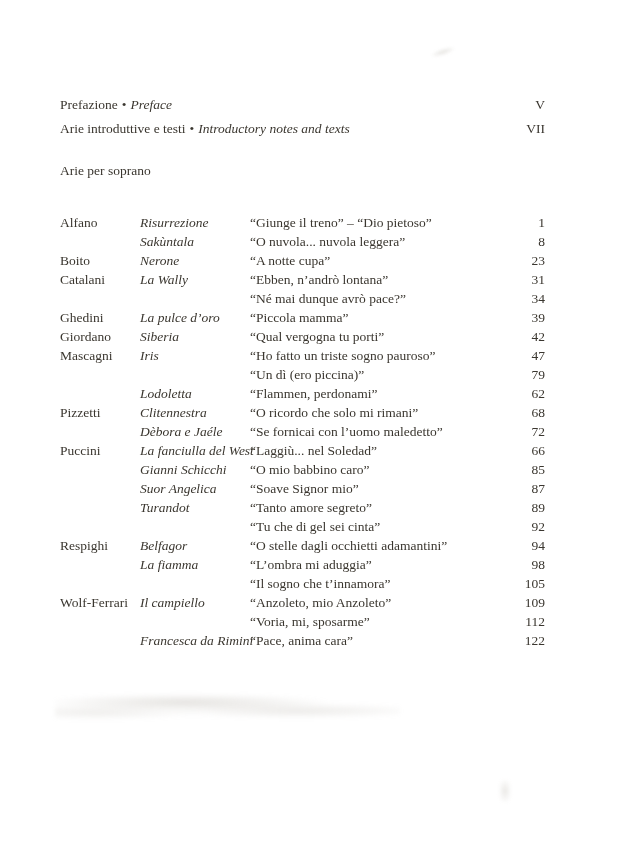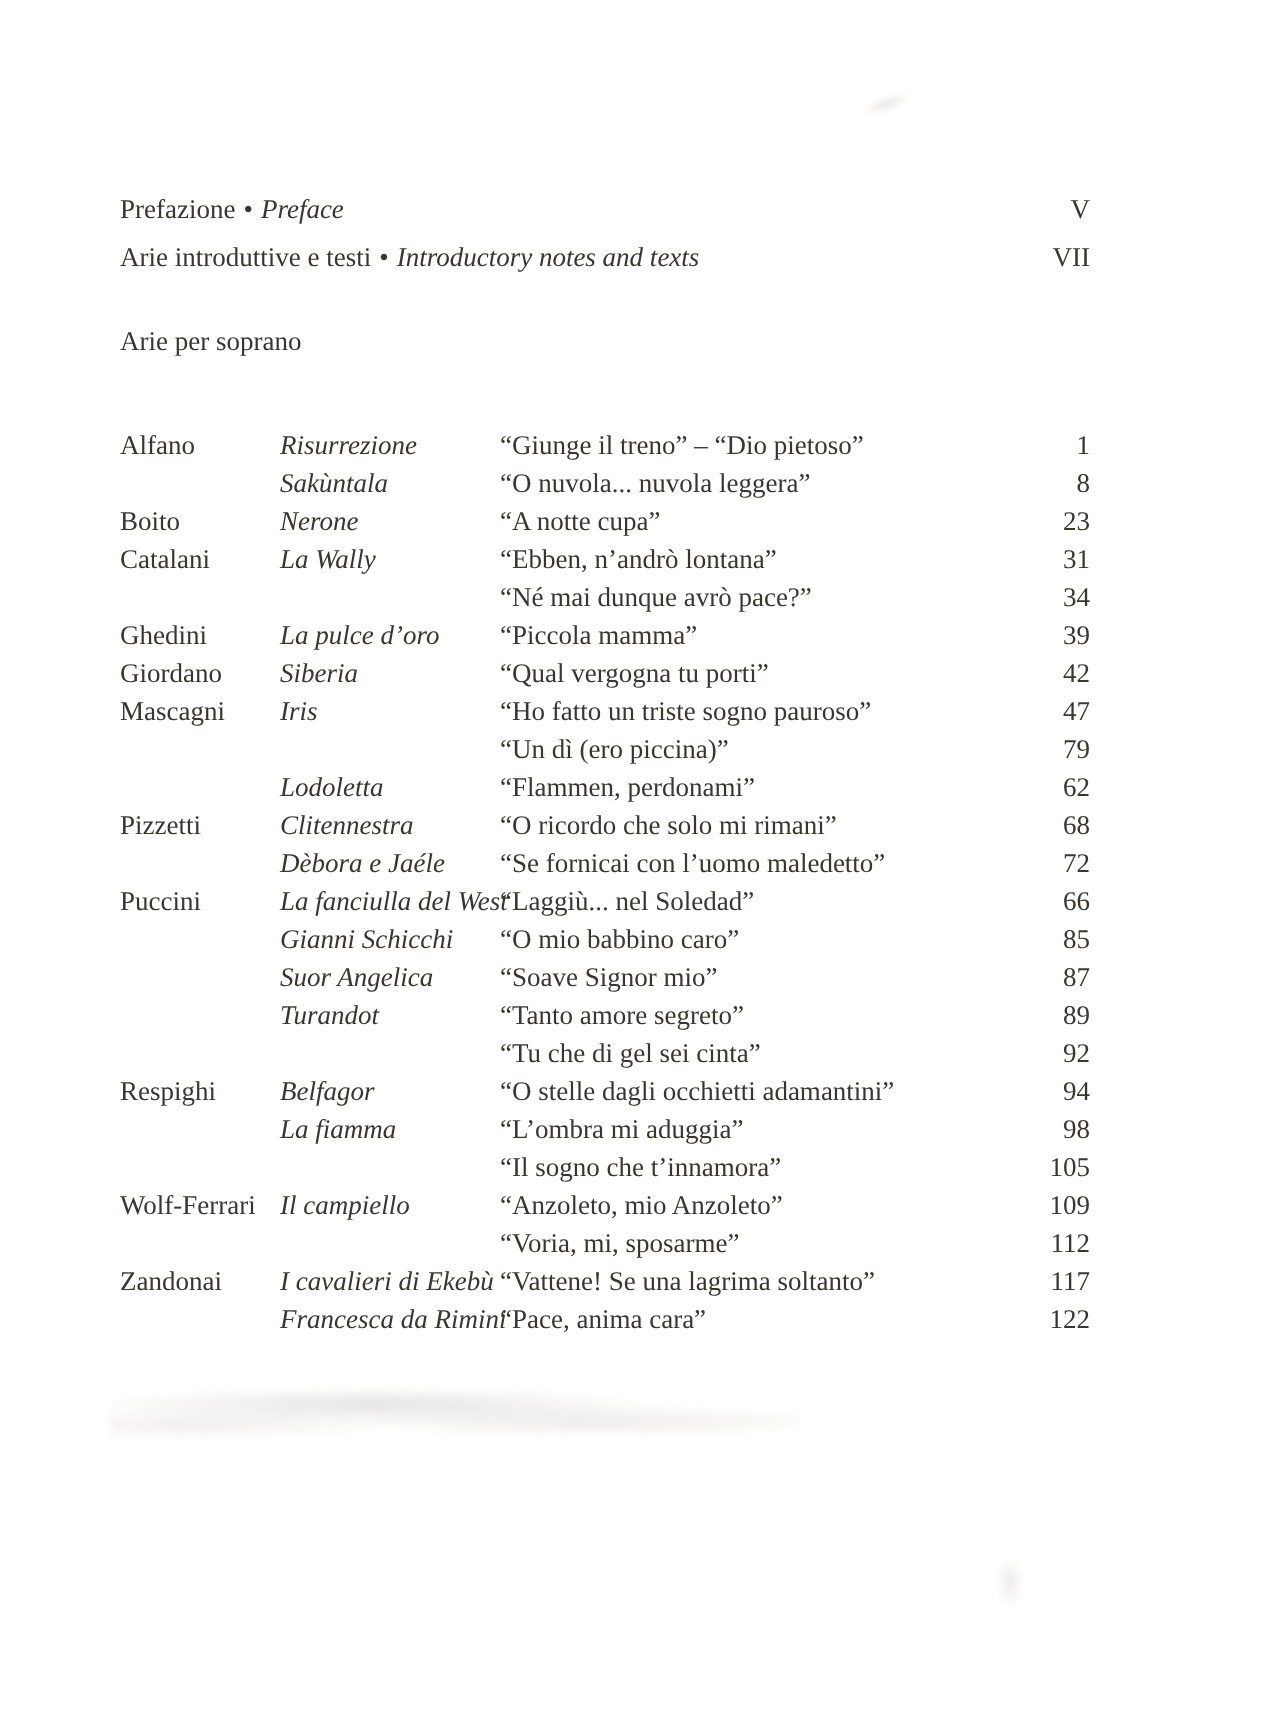--- a/index.html
+++ b/index.html
@@ -255,26 +255,20 @@
     <span class="col-page">109</span>
   </div>
 
   <div class="toc-row">
     <span class="col-composer"></span>
     <span class="col-opera"></span>
     <span class="col-aria">“Voria, mi, sposarme”</span>
     <span class="col-page">112</span>
   </div>
 
-  <div class="toc-row">
-    <span class="col-composer">Zandonai</span>
-    <span class="col-opera">I cavalieri di Ekebù</span>
-    <span class="col-aria">“Vattene! Se una lagrima soltanto”</span>
-    <span class="col-page">117</span>
-  </div>
 
   <div class="toc-row">
     <span class="col-composer"></span>
     <span class="col-opera">Francesca da Rimini</span>
     <span class="col-aria">“Pace, anima cara”</span>
     <span class="col-page">122</span>
   </div>
 </div>
 
   <div class="smudge-band"></div>

